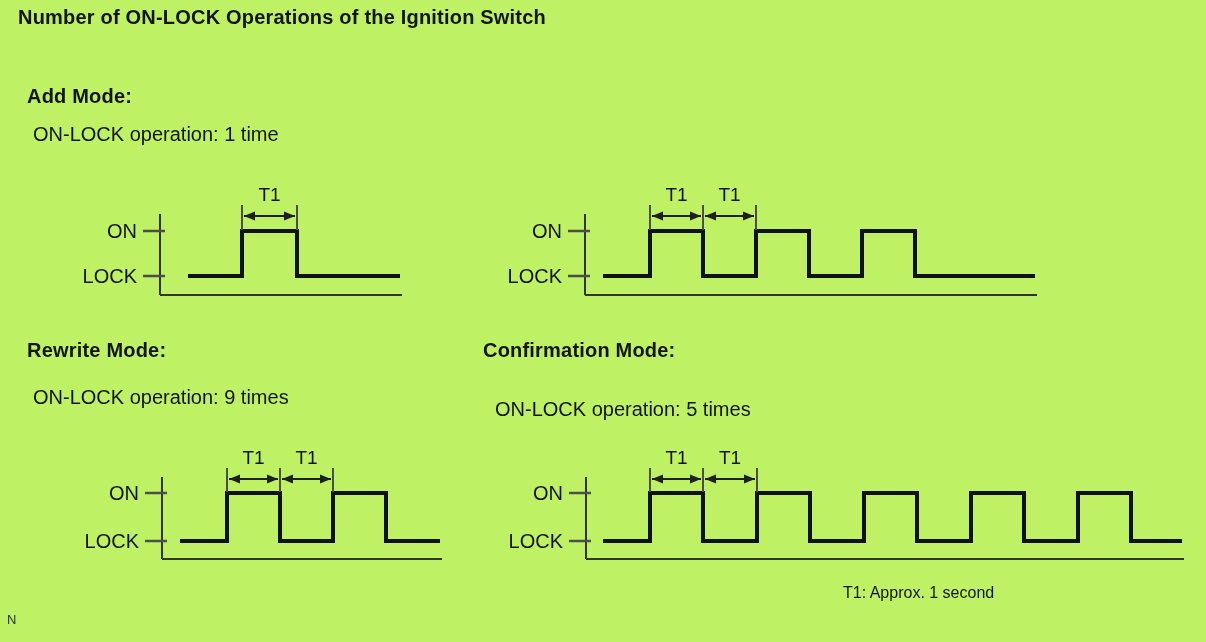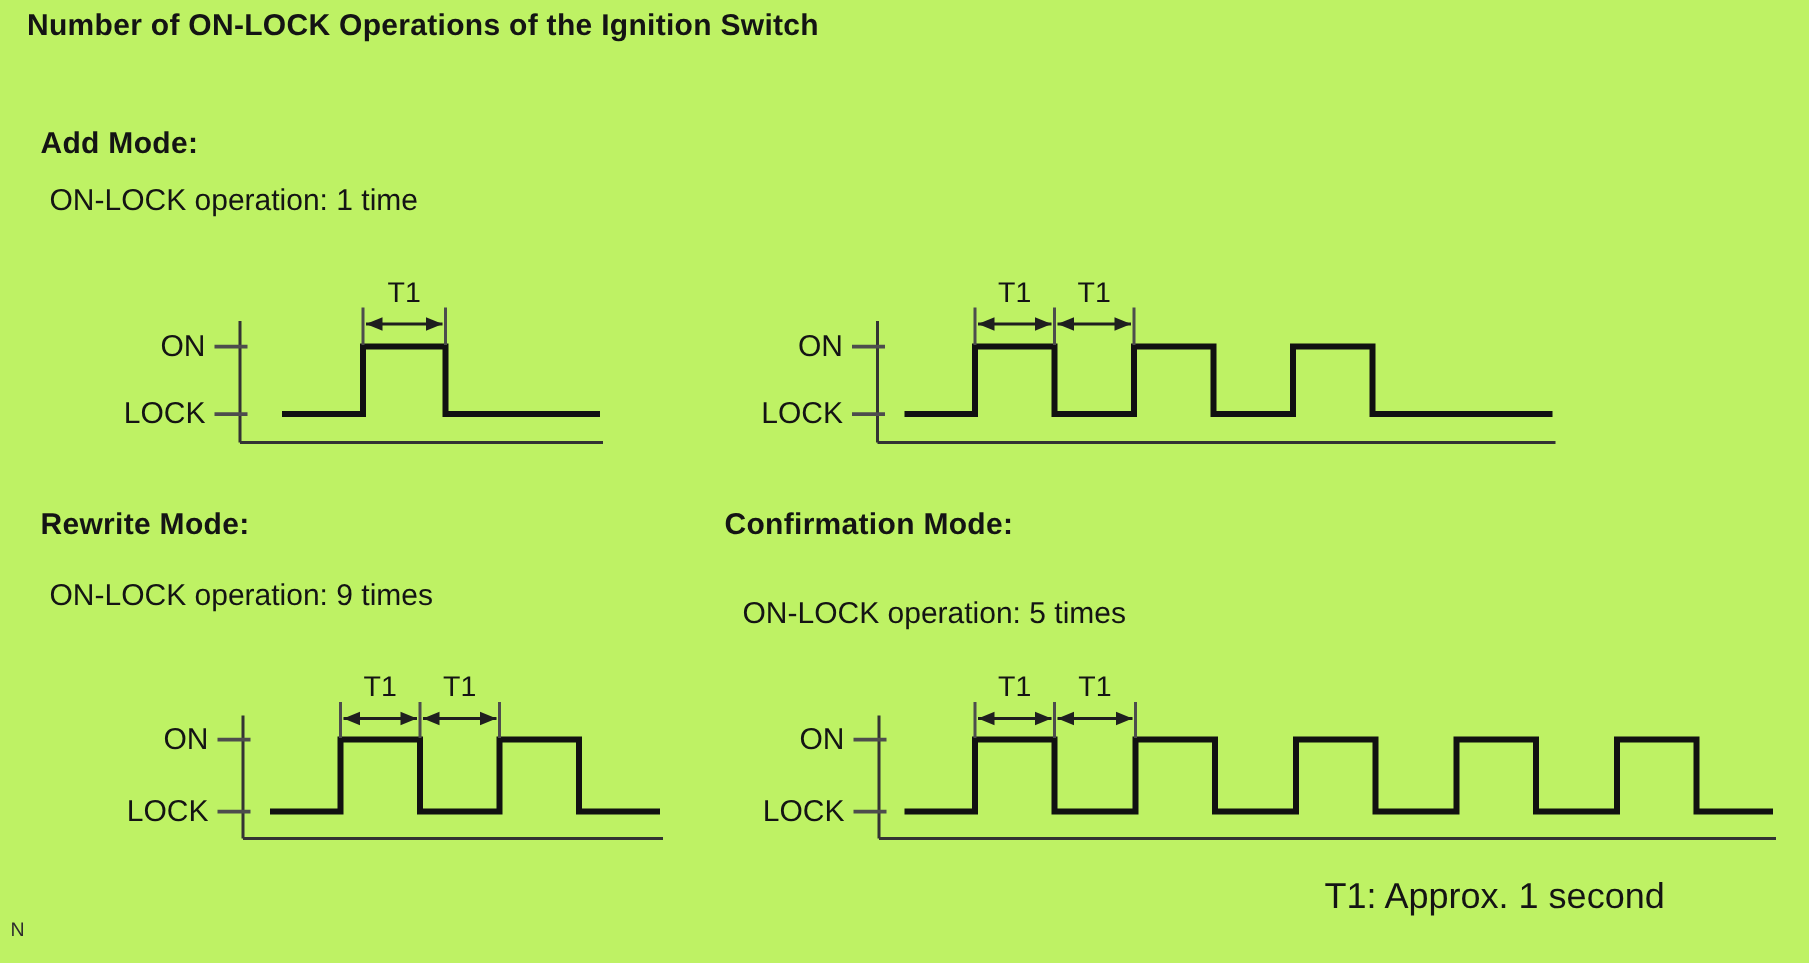--- a/index.html
+++ b/index.html
@@ -16,21 +16,21 @@
   .mode-heading{font-size:20px;font-weight:bold;letter-spacing:.2px;}
   .mode-op{font-size:20px;}
   .h-add{left:27px;top:85px;}
   .op-add{left:33px;top:123px;text-align:right;}
   .h-conf{left:483px;top:68px;}
   .op-conf{left:495px;top:123px;}
   .h-rew{left:27px;top:339px;}
   .op-rew{left:33px;top:386px;}
   .h-pro{left:483px;top:339px;}
   .op-pro{left:495px;top:386px;margin-top:12px;}
-  .footnote{left:883px;top:584px;font-size:24px;}
+  .footnote{left:843px;top:584px;font-size:16px;}
   .page-marker{left:7px;top:612px;font-size:13px;color:#2e2e2e;}
   svg.waves{position:absolute;left:0;top:0;}
 </style>
 </head>
 <body>
 
 <div class="page">
 
   <div class="abs title">Number of ON-LOCK Operations of the Ignition Switch</div>
 

